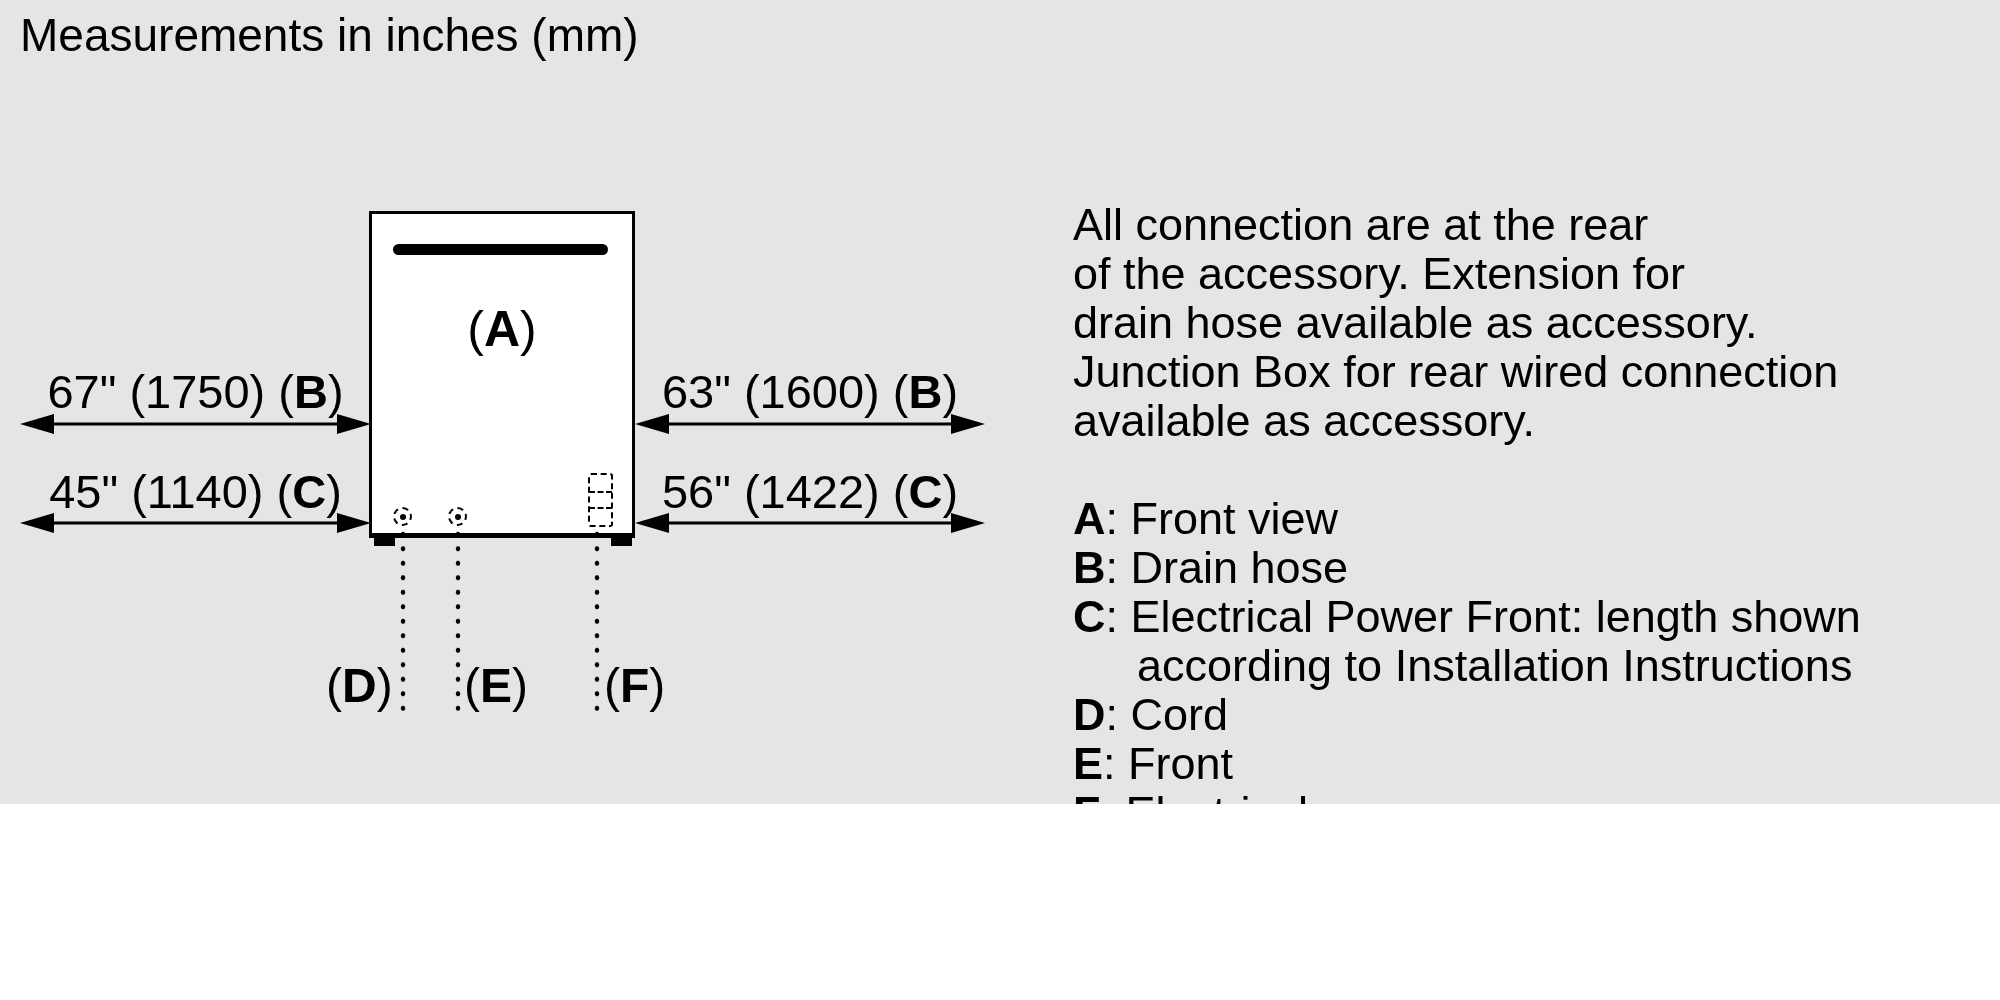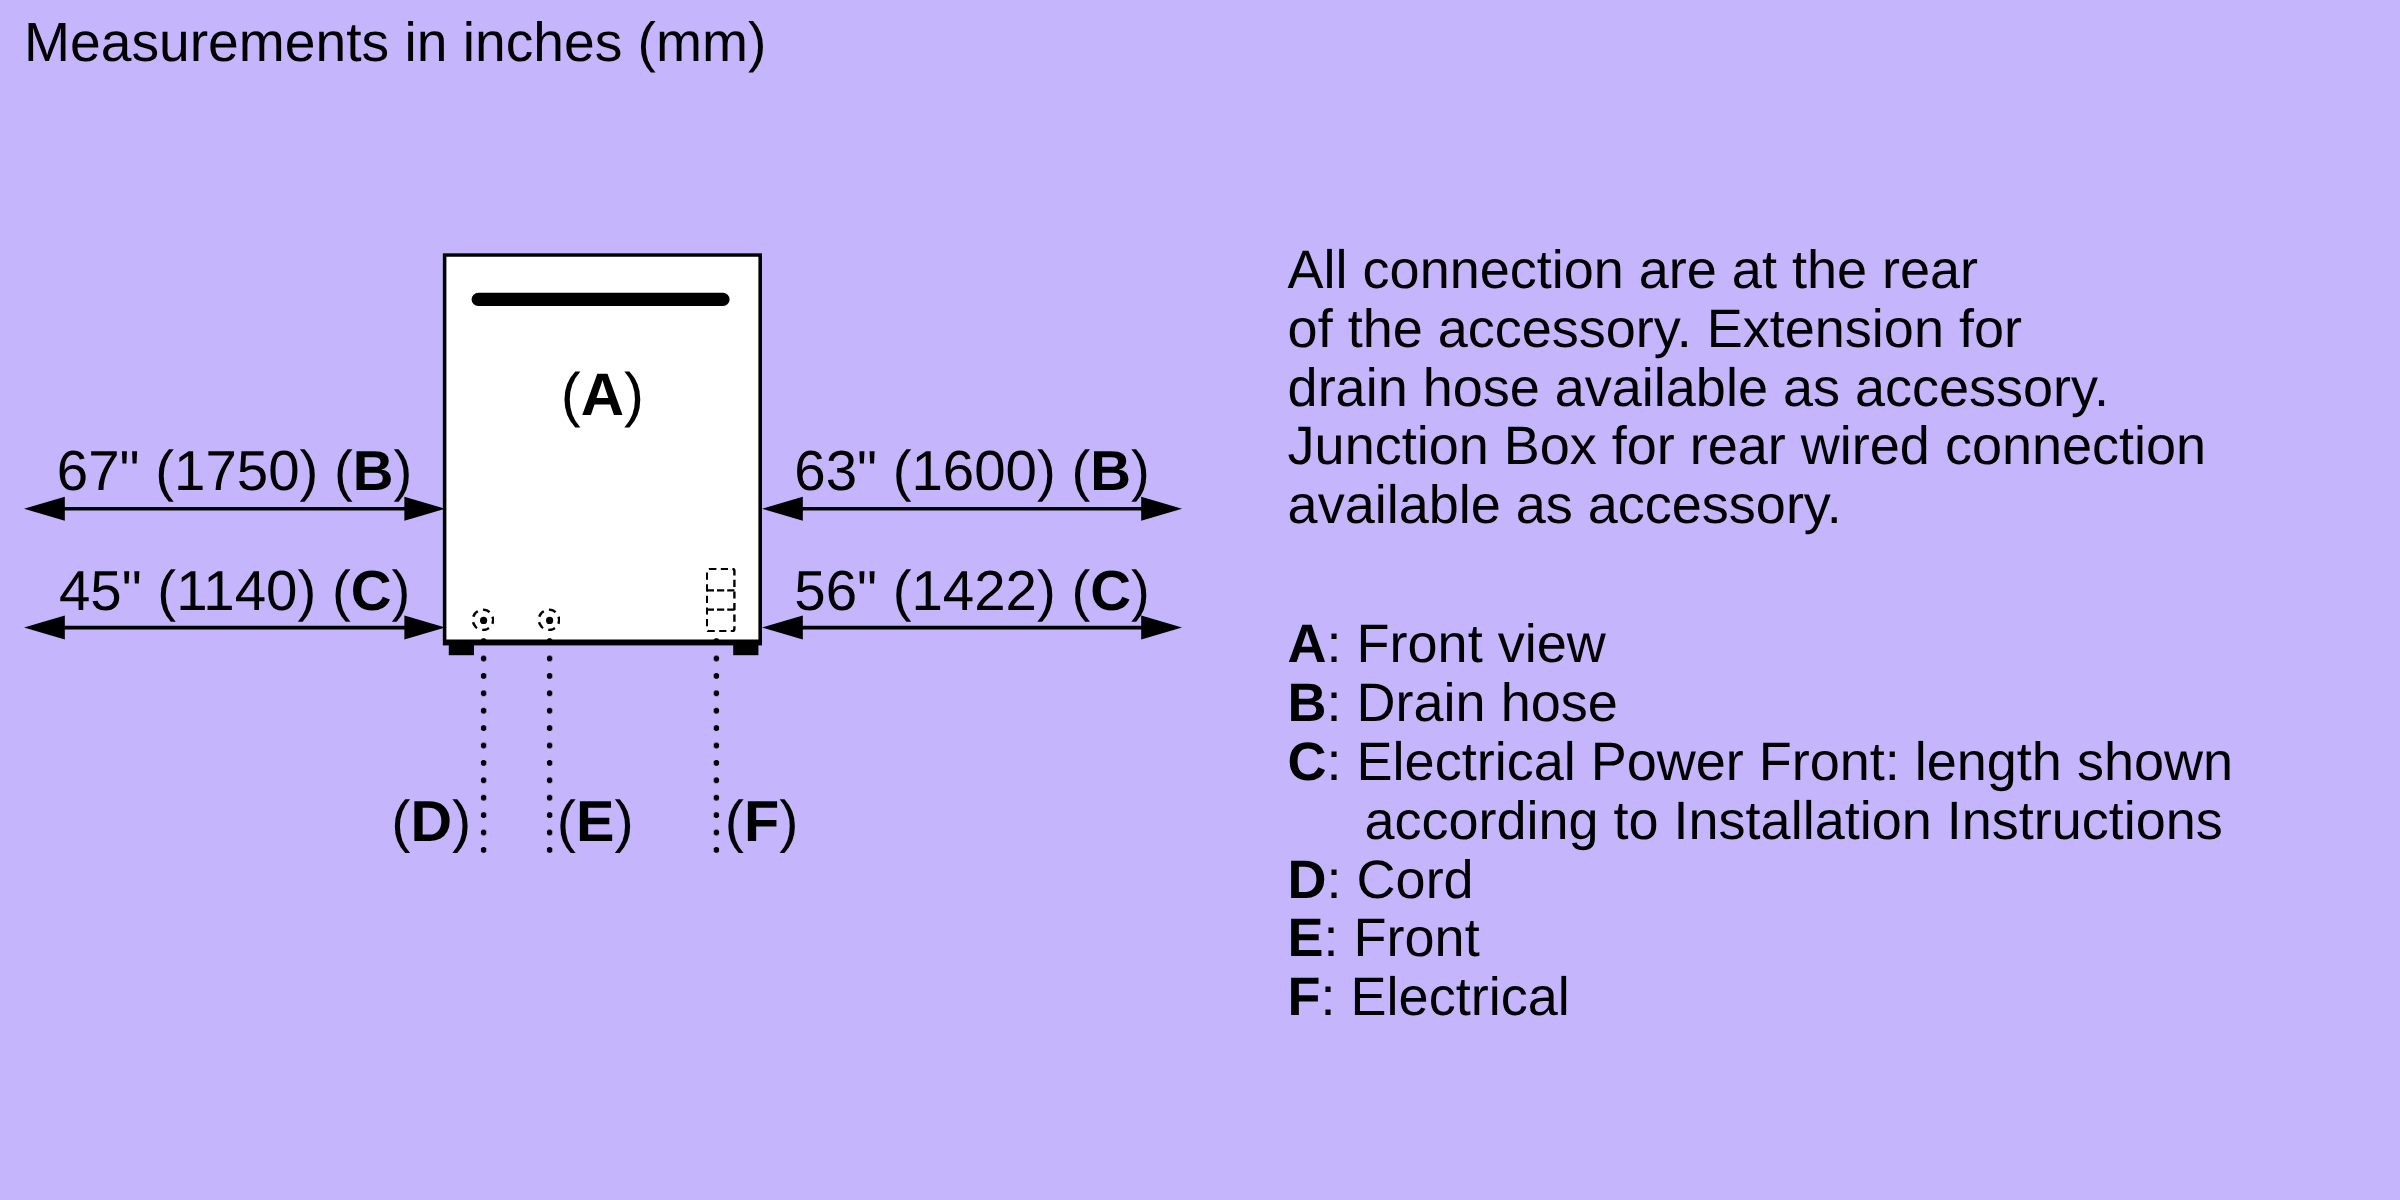--- a/index.html
+++ b/index.html
@@ -1,17 +1,17 @@
 <!DOCTYPE html>
 <html><head>
 <meta charset="utf-8">
 <style>
   html,body{margin:0;padding:0;background:#ffffff;}
   .canvas{
-    position:relative;width:2000px;height:1000px;background:#c4b5fd;
+    position:relative;width:2000px;height:804px;background:#e5e5e5;
     font-family:"Liberation Sans", sans-serif;color:#000;overflow:hidden;
   }
   .title{position:absolute;left:20px;top:8px;font-size:46px;white-space:nowrap;}
 
   
   .appliance{
     position:absolute;left:369px;top:211px;width:266px;height:327px;
     box-sizing:border-box;border:3px solid #000;border-bottom:5px solid #000;background:#fff;
   }
   .door-bar{position:absolute;left:393px;top:244px;width:215px;height:11px;background:#000;border-radius:6px;}
@@ -61,21 +61,21 @@
   .dotline.f{left:594px;}
 
   .conn-label{position:absolute;top:658px;font-size:48px;white-space:nowrap;}
   .conn-label.d{left:326px;}
   .conn-label.e{left:464px;}
   .conn-label.f{left:604px;}
 
   
   .notes{position:absolute;left:1073px;top:200px;}
   .notes-line{font-size:45px;line-height:49px;white-space:nowrap;}
-  .legend{position:absolute;left:1073px;top:512px;}
+  .legend{position:absolute;left:1073px;top:494px;}
   .legend-row{font-size:45px;line-height:49px;white-space:nowrap;}
   .legend-row .indent{padding-left:64px;text-align:center;}
 </style>
 </head>
 <body>
 
 <div class="canvas">
 
   <div class="title">Measurements in inches (mm)</div>
 

